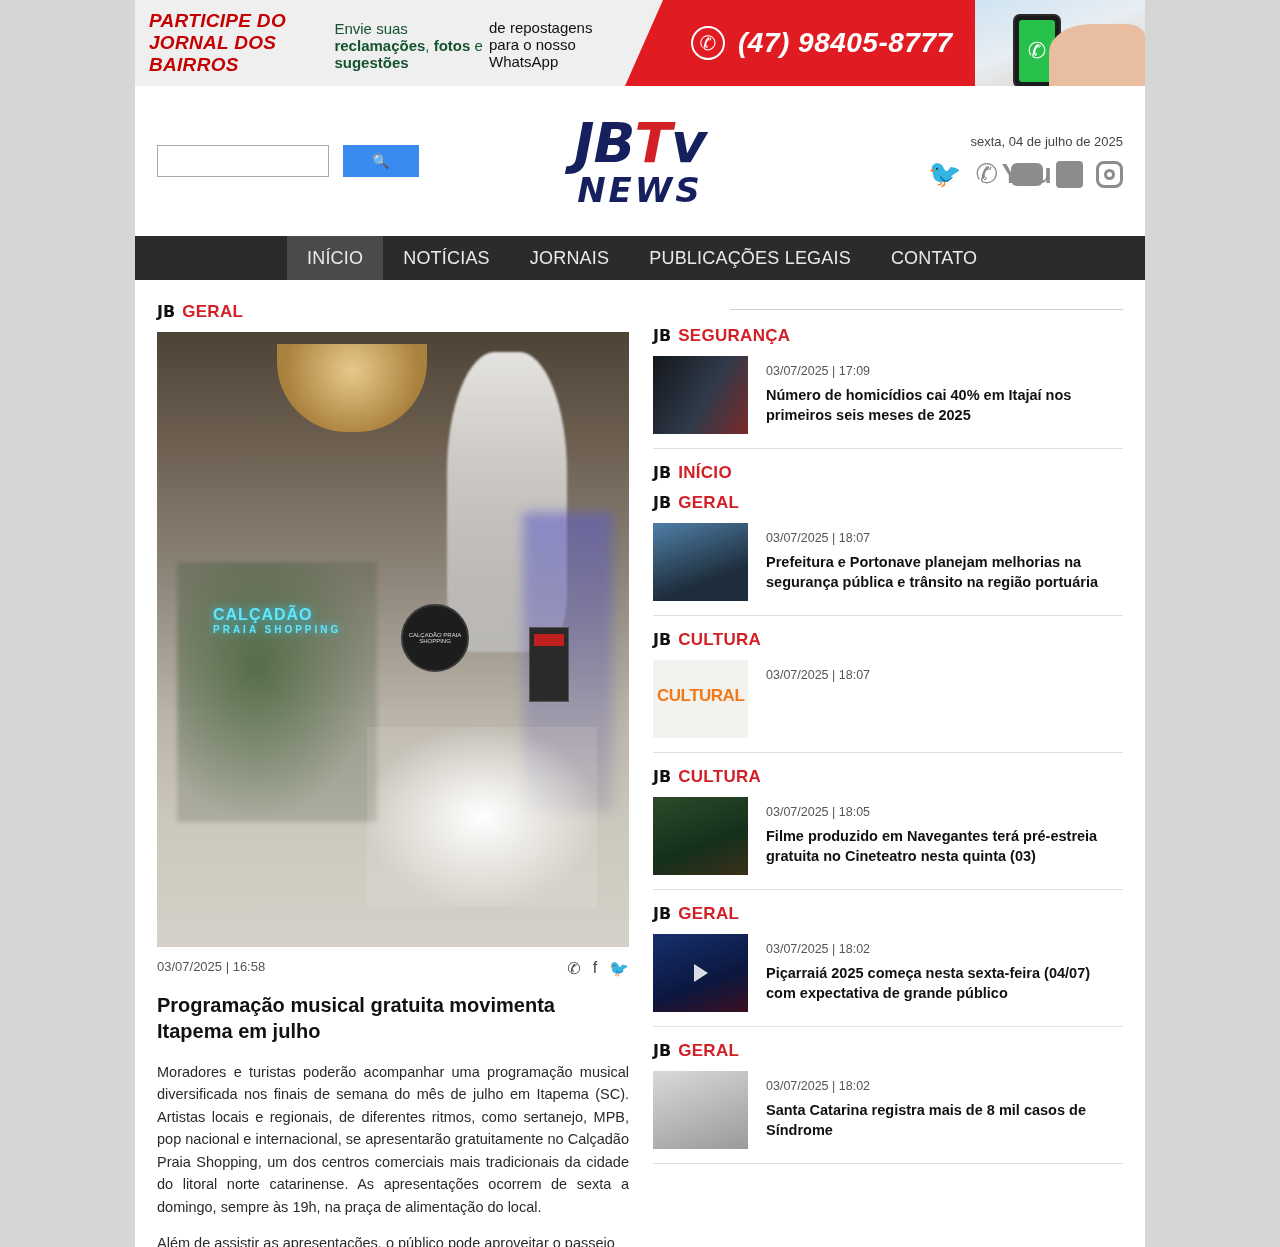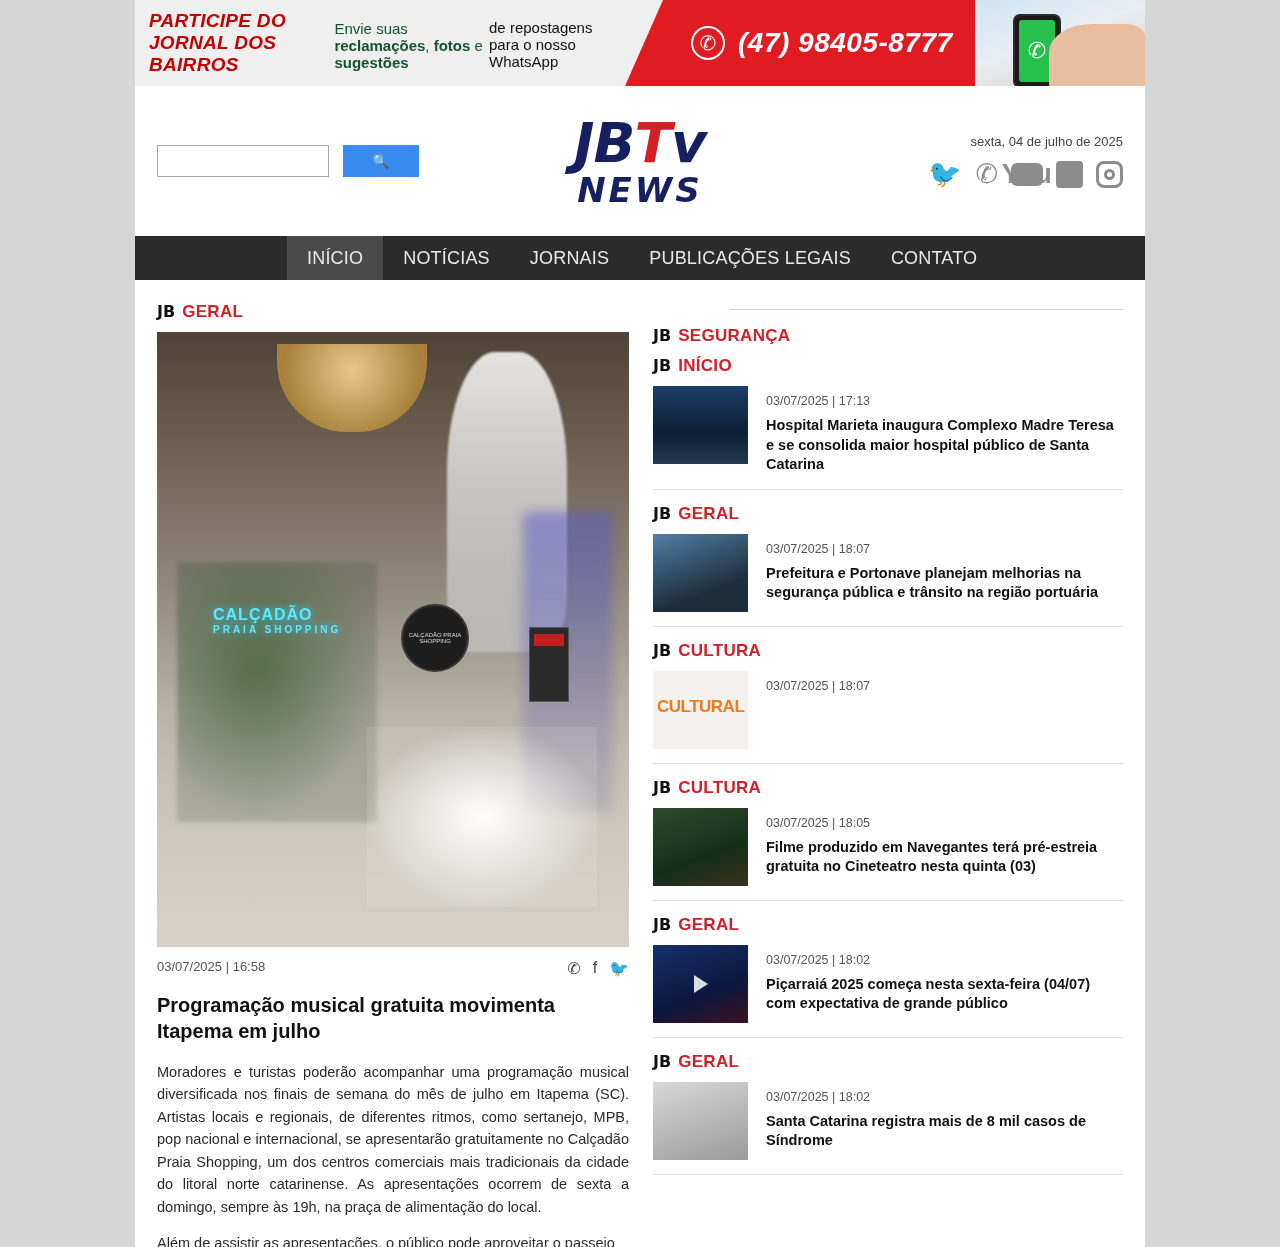--- a/index.html
+++ b/index.html
@@ -463,33 +463,33 @@
     </div>
 
     <div class="col-right">
       <div class="divider-top"></div>
 
       <div class="rblock">
         <div class="cat">
           <span class="cat-jb">JB</span>
           <span class="cat-name">SEGURANÇA</span>
         </div>
+        <div class="ritem">
+          <div class="rthumb t-seguranca"></div>
+          <div class="rtext">
+            <div class="rdate">03/07/2025 | 17:09</div>
+            <div class="rtitle">Número de homicídios cai 40% em Itajaí nos primeiros seis meses de 2025</div>
+          </div>
+        </div>
       </div>
 
       <div class="rblock">
         <div class="cat">
           <span class="cat-jb">JB</span>
           <span class="cat-name">INÍCIO</span>
-        </div>
-        <div class="ritem">
-          <div class="rthumb t-saude"></div>
-          <div class="rtext">
-            <div class="rdate">03/07/2025 | 17:13</div>
-            <div class="rtitle">Hospital Marieta inaugura Complexo Madre Teresa e se consolida maior hospital público de Santa Catarina</div>
-          </div>
         </div>
       </div>
 
       <div class="rblock">
         <div class="cat">
           <span class="cat-jb">JB</span>
           <span class="cat-name">GERAL</span>
         </div>
         <div class="ritem">
           <div class="rthumb t-geral1"></div>

